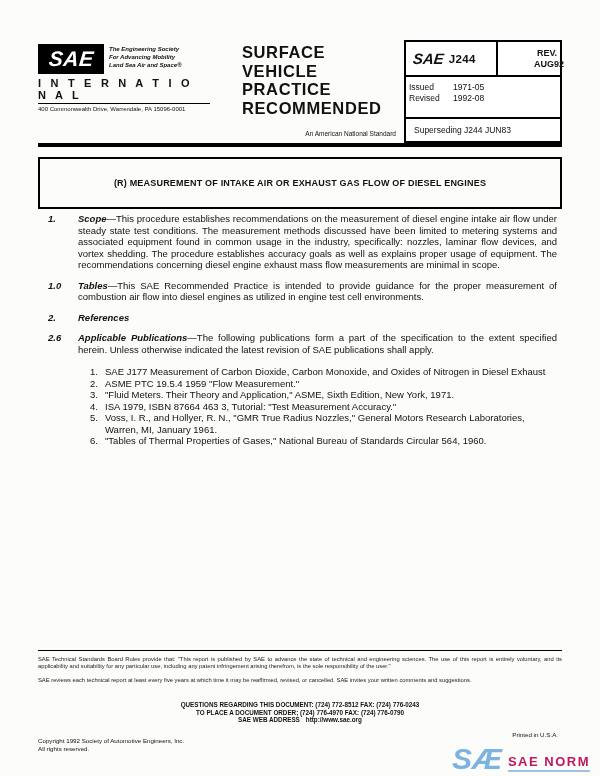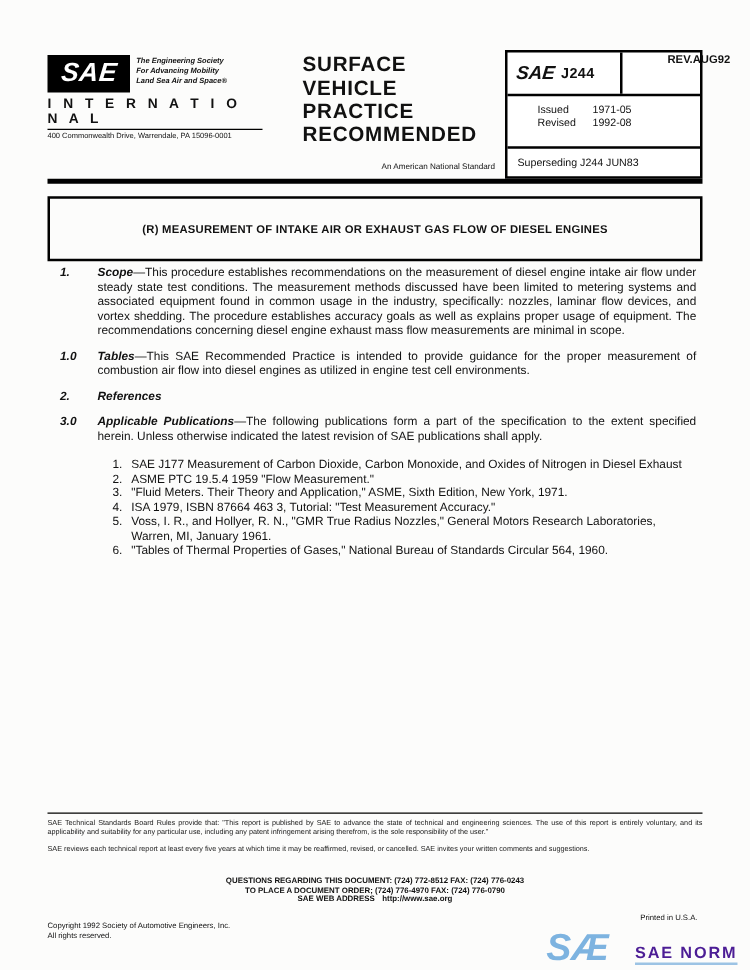--- a/index.html
+++ b/index.html
@@ -19,23 +19,23 @@
           border-bottom:1.5px solid #000; padding-bottom:2px; }
   .addr { margin-top:2px; font-size:6px; }
   .hdr-center { width:188px; position:relative; padding:3px 0 0 26px; }
   .doc-type { font-size:16.5px; font-weight:bold; line-height:18.5px; letter-spacing:.6px; }
   .ans-note { position:absolute; right:8px; bottom:6px; font-size:6.5px; }
   .hdr-right { width:158px; border:2px solid #000; display:flex; flex-direction:column; background:#fff; }
   .meta-top { display:flex; border-bottom:2px solid #000; height:35px; }
   .meta-doc { flex:1; display:flex; align-items:center; gap:5px; padding-left:7px; border-right:2px solid #000; }
   .meta-brand { font-style:italic; font-weight:bold; font-size:15px; transform:skewX(-6deg); }
   .meta-num { font-size:11.5px; font-weight:bold; letter-spacing:.3px; }
-  .meta-rev { width:62px; display:flex; flex-direction:row; justify-content:flex-start; text-align:center;
+  .meta-rev { width:62px; display:flex; flex-direction:column; justify-content:center; text-align:center;
               font-weight:bold; font-size:9px; line-height:11px;padding-left:36px; }
-  .meta-mid { border-bottom:2px solid #000; flex:1; padding:5px 0 0 24px; font-size:8.5px; line-height:11px; }
+  .meta-mid { border-bottom:2px solid #000; flex:1; padding:5px 0 0 3px; font-size:8.5px; line-height:11px; }
   .mrow { display:flex; }
   .mlabel { width:44px; }
   .meta-bot { height:22px; padding:6px 0 0 8px; font-size:8.5px; }
 
   .rule-heavy { position:absolute; top:143px; left:38px; width:524px; height:4px; background:#000; }
 
   .title-box { position:absolute; top:157px; left:38px; width:524px; height:52px; border:2px solid #000;
                display:flex; align-items:center; justify-content:center; font-size:9px; font-weight:bold;
                letter-spacing:.2px; text-align:center; }
 
@@ -53,23 +53,23 @@
   
   .f-rule { position:absolute; top:650px; left:38px; width:524px; height:1px; background:#000; }
   .disc { position:absolute; left:38px; width:524px; font-size:5.8px; line-height:7.2px; text-align:justify; color:#222; }
   .disc1 { top:656px; }
   .disc2 { top:677px; }
   .contact { position:absolute; top:701px; left:38px; width:524px; text-align:center;
              font-size:6.3px; font-weight:bold; line-height:7.6px; }
   .web-url { margin-left:6px; }
   .copyright { position:absolute; top:737px; left:38px; font-size:6.2px; line-height:8px; }
   .printed { position:absolute; top:731px; right:42px; font-size:6.2px; }
-  .watermark { position:absolute; right:10px; bottom:4px; display:flex; align-items:flex-end; gap:21px;margin-top:32px; }
+  .watermark { position:absolute; right:10px; bottom:4px; display:flex; align-items:flex-end; gap:6px;margin-top:32px; }
   .wm-mono { font-size:30px; line-height:26px; font-weight:bold; font-style:italic; color:#7db3e0; }
-  .wm-text { font-size:13px; font-weight:bold; letter-spacing:1.5px; color:#4c1d95;
+  .wm-text { font-size:13px; font-weight:bold; letter-spacing:1.5px; color:#be185d;
              border-bottom:2px solid #9cc3e4; padding-bottom:1px; }
 </style>
 </head>
 <body>
 
 <div class="page">
 
   <header class="header">
 
     <div class="hdr-left">
@@ -139,21 +139,21 @@
       <span class="sec-num">1.0</span>
       <p class="sec-body"><span class="sec-term">Tables</span><span>—This SAE Recommended Practice is intended to provide guidance for the proper measurement of combustion air flow into diesel engines as utilized in engine test cell environments.</span></p>
     </div>
 
     <div class="sec">
       <span class="sec-num">2.</span>
       <p class="sec-body"><span class="sec-term">References</span><span></span></p>
     </div>
 
     <div class="sec">
-      <span class="sec-num">3.0</span>
+      <span class="sec-num">2.6</span>
       <p class="sec-body"><span class="sec-term">Applicable Publications</span><span>—The following publications form a part of the specification to the extent specified herein. Unless otherwise indicated the latest revision of SAE publications shall apply.</span></p>
     </div>
 
     <div class="refs">
       <div class="ref">
           <span class="ref-num">1.</span>
           <span class="ref-text">SAE J177  Measurement of Carbon Dioxide, Carbon Monoxide, and Oxides of Nitrogen in Diesel Exhaust</span>
         </div>
       <div class="ref">
           <span class="ref-num">2.</span>

